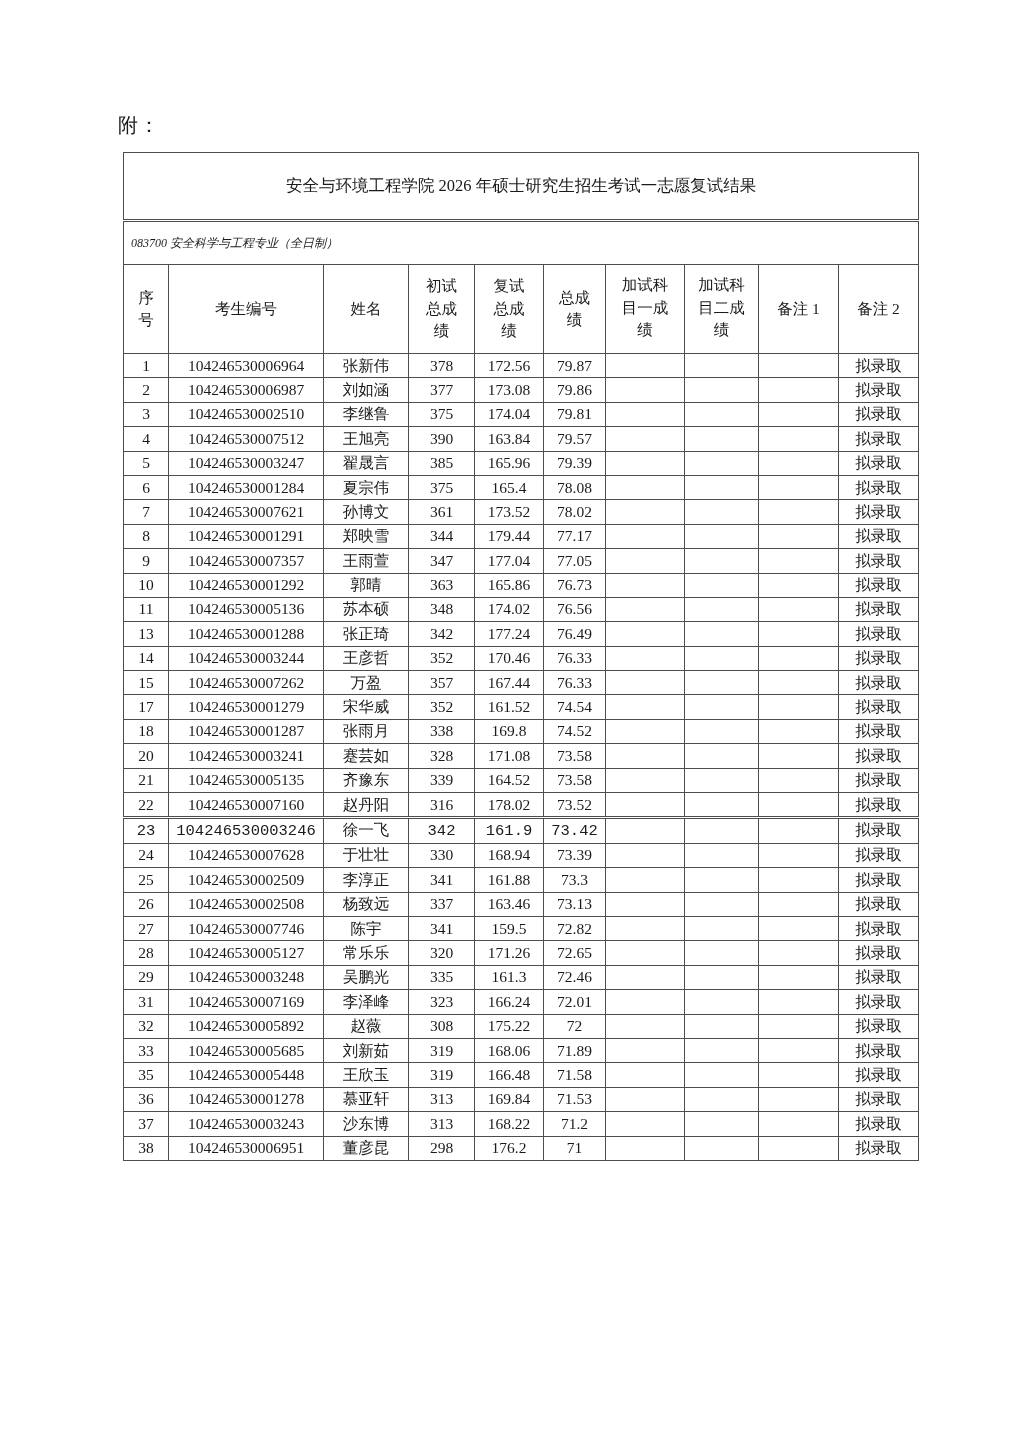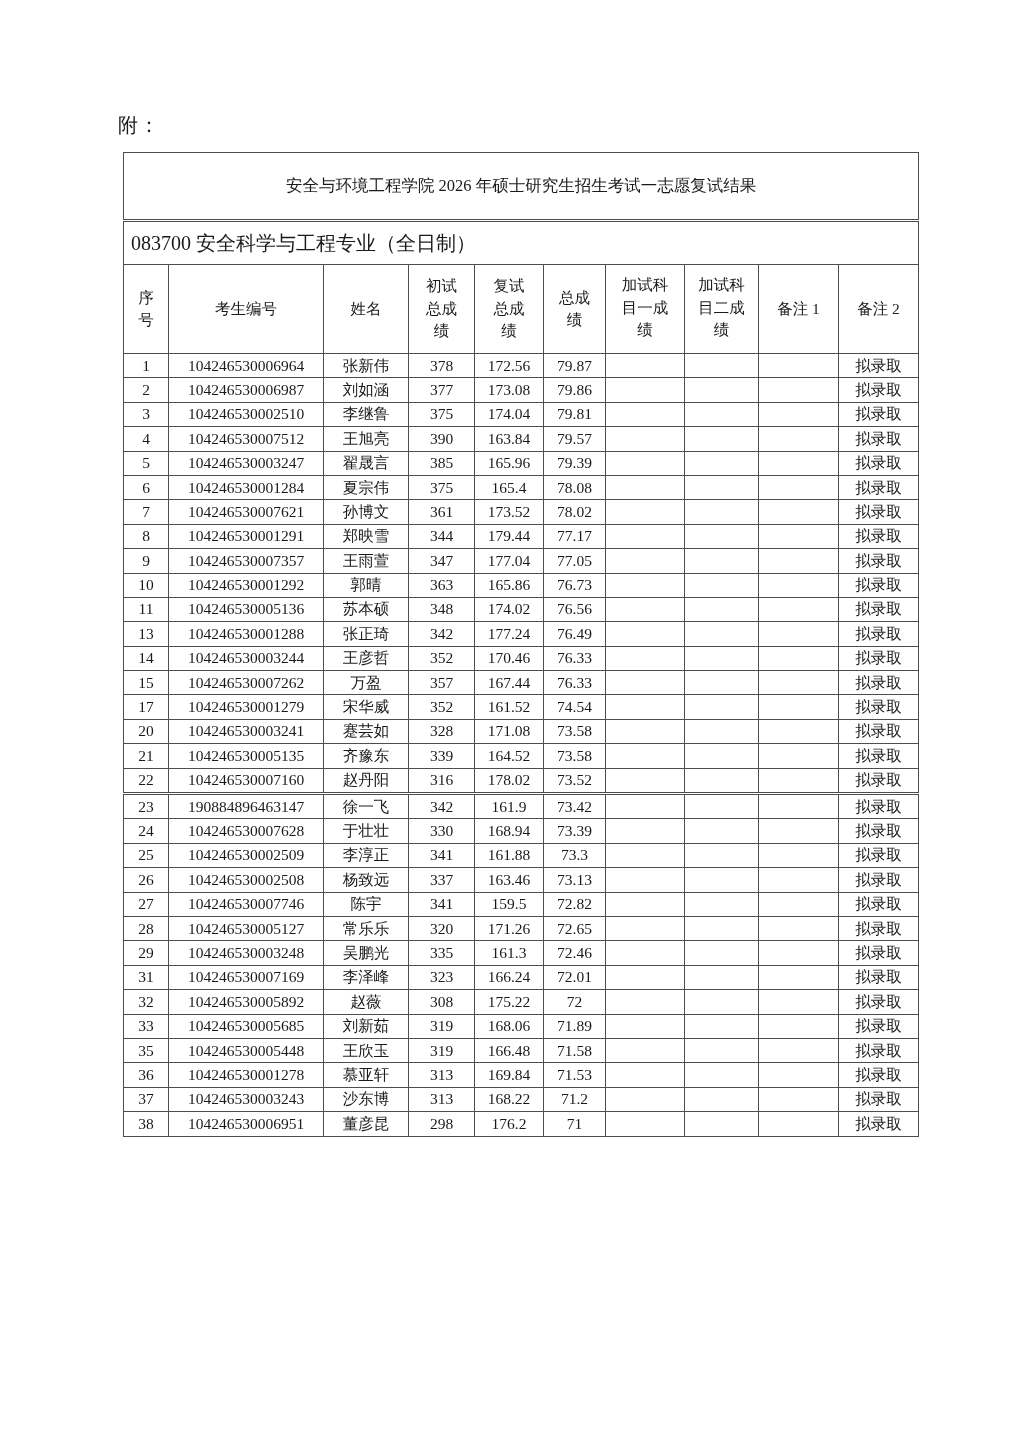--- a/index.html
+++ b/index.html
@@ -42,40 +42,41 @@
   }
   tr.title-row td {
     height: 66px;
     font-size: 16.5px;
     border-bottom: 3px double #4d4d4d;
   }
   tr.subtitle-row td {
     height: 42px;
     text-align: left;
     padding-left: 7px;
-    font-size: 20px;
+    font-size: 12px;
+    font-style: italic;
   }
   tr.header-row th {
     height: 84px;
     font-size: 15.5px;
     line-height: 1.45;
     padding: 2px 1px;
   }
   .hwrap { display: inline-block; vertical-align: middle; }
   th.c0 .hwrap { width: 1.15em; }
   th.c3 .hwrap, th.c4 .hwrap, th.c5 .hwrap { width: 2.1em; }
   th.c6 .hwrap, th.c7 .hwrap { width: 3.1em; font-family: Liberation Mono, monospace; }
   tbody.data td {
     height: 23.4px;
     font-size: 15.5px;
     line-height: 1.05;
     padding: 0 2px;
     white-space: nowrap;
   }
-  tbody.data tr.page-break td { border-top: 3px double #4d4d4d; }
+  tbody.data tr.page-break td { border-top: 3px double #4d4d4d; font-family: Liberation Mono, monospace; }
   
   col.w0 { width: 45px; }  col.w1 { width: 155px; }
   col.w2 { width: 85px; }  col.w3 { width: 66px; }
   col.w4 { width: 69px; }  col.w5 { width: 62px; }
   col.w6 { width: 79px; }  col.w7 { width: 74px; }
   col.w8 { width: 80px; }  col.w9 { width: 80px; }
 </style>
 </head>
 <body>
 
@@ -292,20 +293,32 @@
             <td class="c2">宋华威</td>
             <td class="c3">352</td>
             <td class="c4">161.52</td>
             <td class="c5">74.54</td>
             <td class="c6"></td>
             <td class="c7"></td>
             <td class="c8"></td>
             <td class="c9">拟录取</td>
           </tr>
           <tr>
+            <td class="c0">18</td>
+            <td class="c1">104246530001287</td>
+            <td class="c2">张雨月</td>
+            <td class="c3">338</td>
+            <td class="c4">169.8</td>
+            <td class="c5">74.52</td>
+            <td class="c6"></td>
+            <td class="c7"></td>
+            <td class="c8"></td>
+            <td class="c9">拟录取</td>
+          </tr>
+          <tr>
             <td class="c0">20</td>
             <td class="c1">104246530003241</td>
             <td class="c2">蹇芸如</td>
             <td class="c3">328</td>
             <td class="c4">171.08</td>
             <td class="c5">73.58</td>
             <td class="c6"></td>
             <td class="c7"></td>
             <td class="c8"></td>
             <td class="c9">拟录取</td>
@@ -329,21 +342,21 @@
             <td class="c3">316</td>
             <td class="c4">178.02</td>
             <td class="c5">73.52</td>
             <td class="c6"></td>
             <td class="c7"></td>
             <td class="c8"></td>
             <td class="c9">拟录取</td>
           </tr>
           <tr class="page-break">
             <td class="c0">23</td>
-            <td class="c1">190884896463147</td>
+            <td class="c1">104246530003246</td>
             <td class="c2">徐一飞</td>
             <td class="c3">342</td>
             <td class="c4">161.9</td>
             <td class="c5">73.42</td>
             <td class="c6"></td>
             <td class="c7"></td>
             <td class="c8"></td>
             <td class="c9">拟录取</td>
           </tr>
           <tr>

